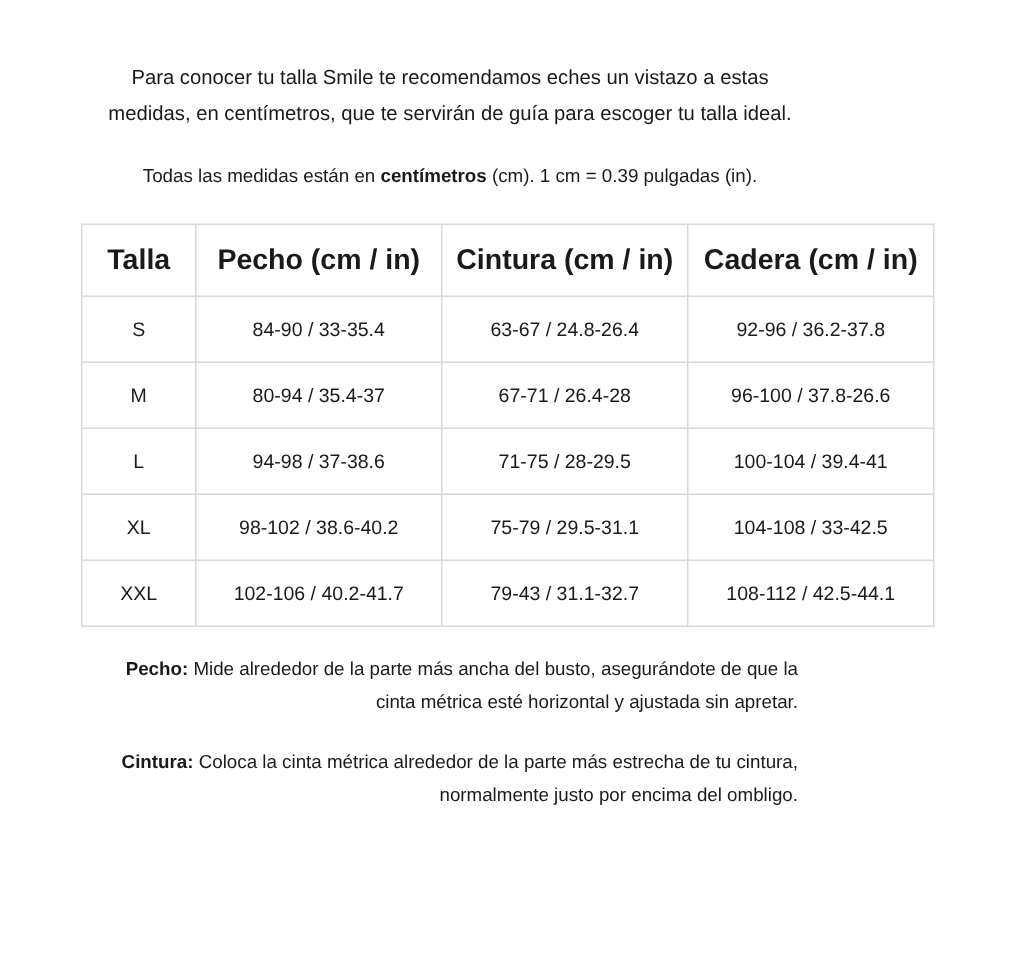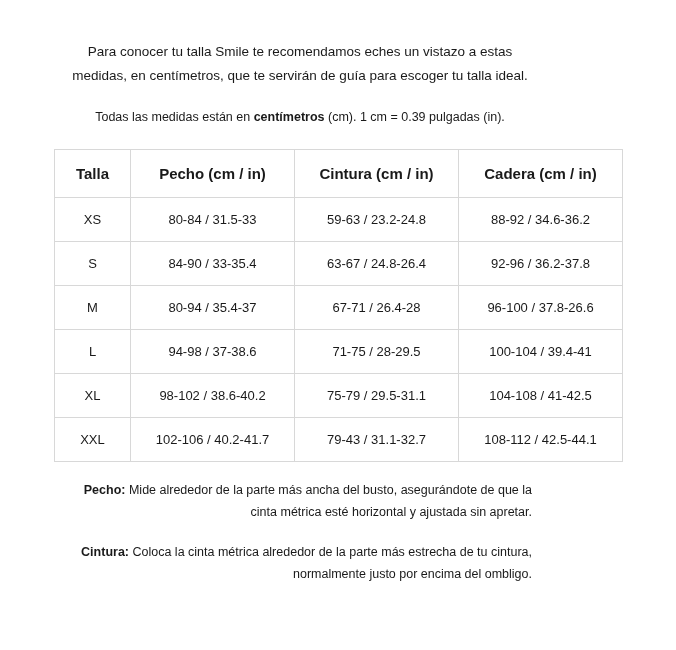--- a/index.html
+++ b/index.html
@@ -49,21 +49,21 @@
     border: 1px solid #d8d8d8;
     text-align: center;
     font-size: 13px;
     color: #1a1a1a;
     padding: 0;
     height: 43px;
     vertical-align: middle;
   }
   table.size-table th {
     font-weight: bold;
-    font-size: 15px;
+    font-size: 19px;
     height: 47px;
   }
   table.size-table col.c-size { width: 76px; }
   table.size-table col.c-meas { width: 164px; }
   h2.section-title {
     font-size: 19px;
     font-weight: bold;
     text-align: center;
     margin: 28px 0 0 0;
     color: #1a1a1a;
@@ -98,26 +98,20 @@
     <thead>
       <tr>
         <th>Talla</th>
         <th>Pecho (cm / in)</th>
         <th>Cintura (cm / in)</th>
         <th>Cadera (cm / in)</th>
       </tr>
     </thead>
     <tbody>
       <tr>
-        <td>XS</td>
-        <td>80-84 / 31.5-33</td>
-        <td>59-63 / 23.2-24.8</td>
-        <td>88-92 / 34.6-36.2</td>
-      </tr>
-      <tr>
         <td>S</td>
         <td>84-90 / 33-35.4</td>
         <td>63-67 / 24.8-26.4</td>
         <td>92-96 / 36.2-37.8</td>
       </tr>
       <tr>
         <td>M</td>
         <td>80-94 / 35.4-37</td>
         <td>67-71 / 26.4-28</td>
         <td>96-100 / 37.8-26.6</td>
@@ -125,21 +119,21 @@
       <tr>
         <td>L</td>
         <td>94-98 / 37-38.6</td>
         <td>71-75 / 28-29.5</td>
         <td>100-104 / 39.4-41</td>
       </tr>
       <tr>
         <td>XL</td>
         <td>98-102 / 38.6-40.2</td>
         <td>75-79 / 29.5-31.1</td>
-        <td>104-108 / 41-42.5</td>
+        <td>104-108 / 33-42.5</td>
       </tr>
       <tr>
         <td>XXL</td>
         <td>102-106 / 40.2-41.7</td>
         <td>79-43 / 31.1-32.7</td>
         <td>108-112 / 42.5-44.1</td>
       </tr>
     </tbody>
   </table>
 

